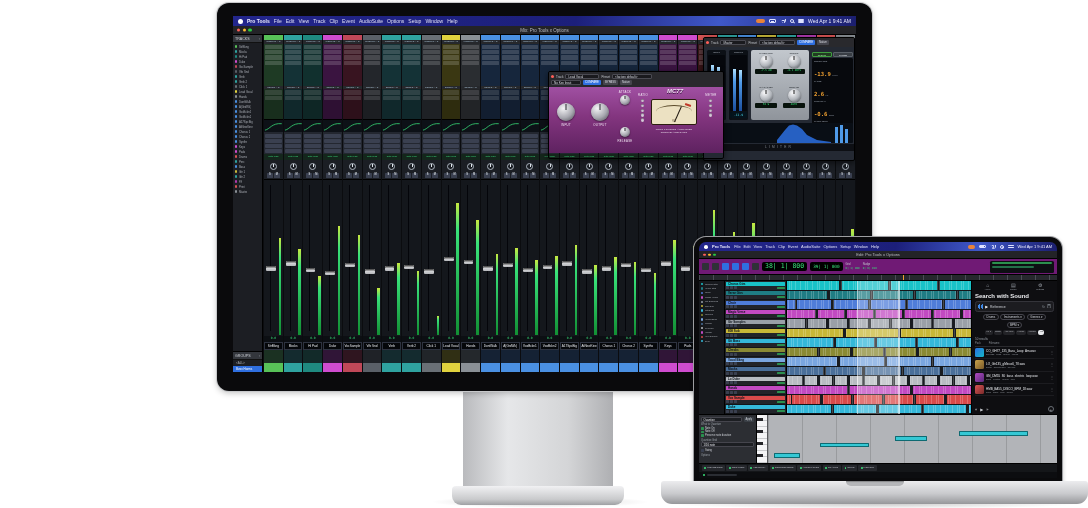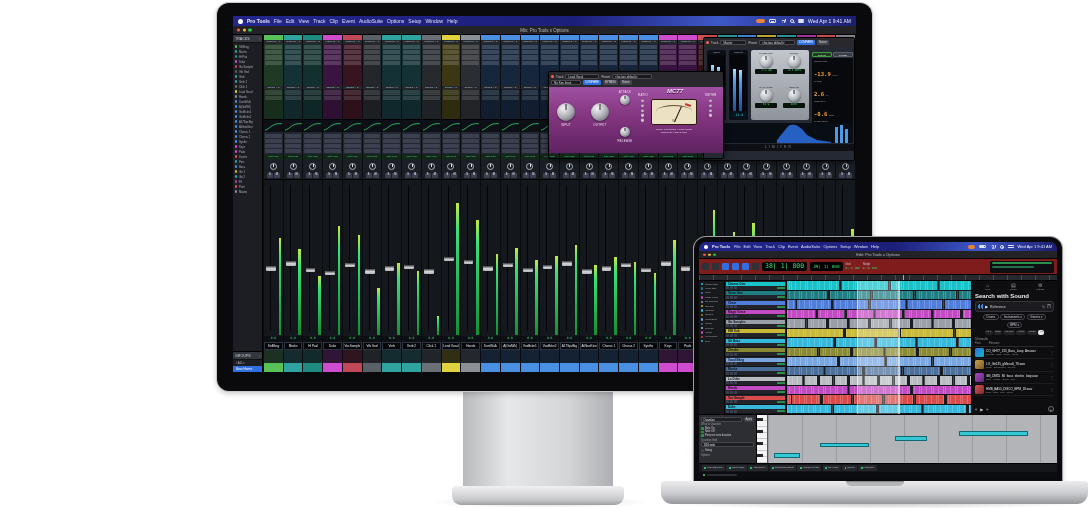--- a/index.html
+++ b/index.html
@@ -141,21 +141,21 @@
   .ld-row .l{font-size:2.1px;color:#9aa2ae;}
   .ld-row .v{font-size:5.6px;font-weight:bold;color:#f0a030;font-family:"DejaVu Sans Mono",monospace;line-height:5.6px;}
   .ld-row .u{font-size:2.1px;color:#8a929e;margin-left:1.5px;}
   .lim-graph{position:absolute;left:3px;top:76px;width:146px;height:20px;background:#090e15;border-radius:1px;overflow:hidden;
      background-image:linear-gradient(rgba(90,130,200,.16) 0.5px,transparent 0.5px),linear-gradient(90deg,rgba(90,130,200,.16) 0.5px,transparent 0.5px);
      background-size:12px 5px;}
   .lim-graph svg{position:absolute;inset:0;width:100%;height:100%;}
   .lim-title{position:absolute;left:0;right:0;top:97px;height:7px;background:#0d0f14;color:#8a8f96;font-size:3.2px;letter-spacing:2.2px;text-align:center;line-height:7px;}
 
   
-  .toolbar{height:16px;background:#7f1d1d;display:flex;align-items:center;gap:3px;padding:0 3px;border-bottom:1px solid #000;}
+  .toolbar{height:16px;background:#701a75;display:flex;align-items:center;gap:3px;padding:0 3px;border-bottom:1px solid #000;}
   .tb-sq{width:7px;height:7px;background:#2e3138;border-radius:1px;}
   .tb-sq.on{background:#2f6fe0;}
   .counter{background:#000;border-radius:2px;padding:1px 3px;font-size:6.5px;line-height:7px;}
   .counter.small{font-size:4.4px;}
   .tb-grid{display:flex;flex-direction:column;font-size:2.6px;color:#c3c7cf;line-height:3.4px;}
   .sess{margin-left:auto;width:64px;height:12px;background:#0d0f13;border-radius:1.5px;padding:1.5px 2px;display:flex;flex-direction:column;gap:1.5px;}
   .sess i{height:2px;background:#2b8f4e;border-radius:1px;display:block;}
   .sess i:nth-child(2){width:70%;background:#23704a;}
   .ruler{height:6px;background:#26282d;border-bottom:1px solid #000;position:relative;
      background-image:repeating-linear-gradient(90deg,#4a4d55 0 0.6px,transparent 0.6px 14px);}

